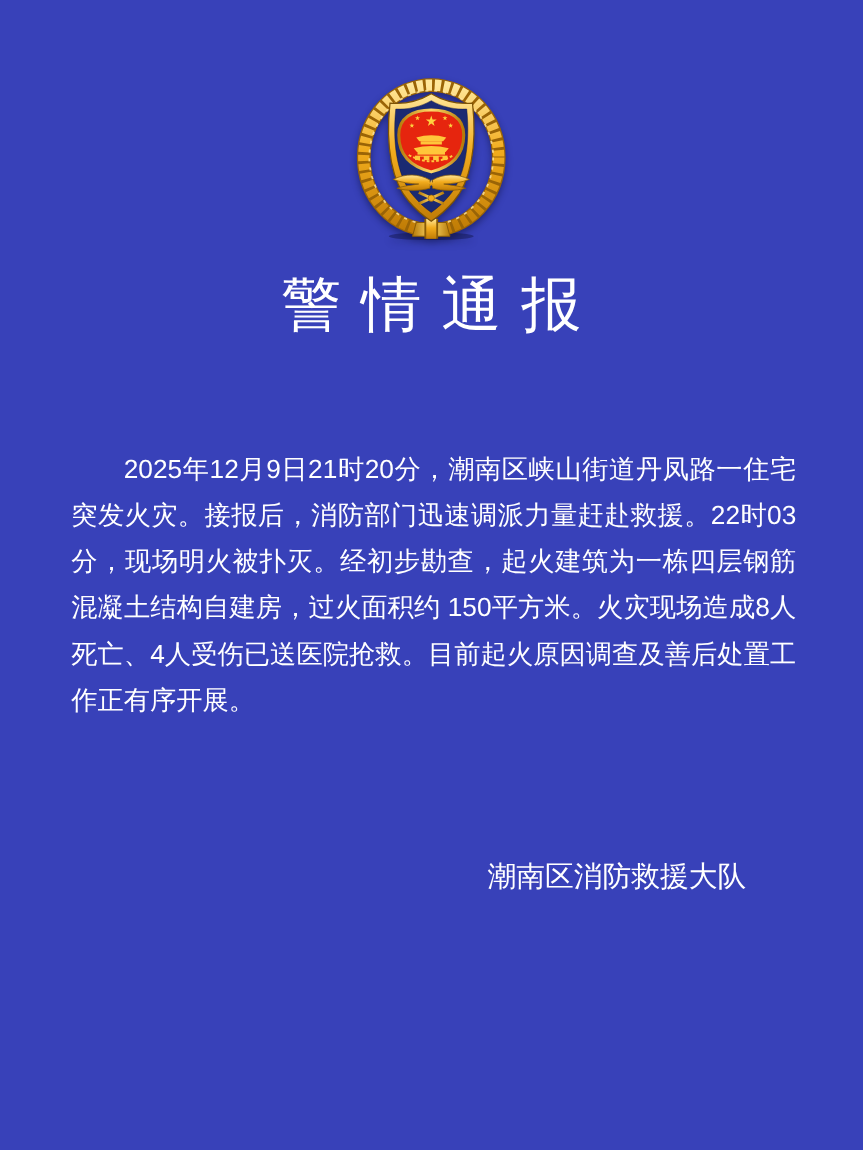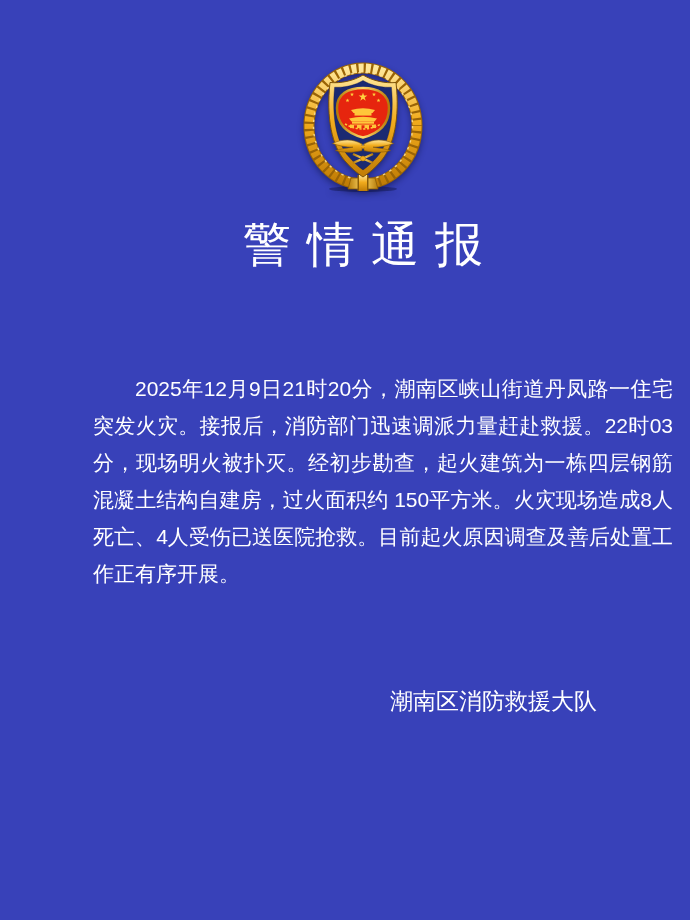--- a/index.html
+++ b/index.html
@@ -8,21 +8,20 @@
     height: 920px;
     background: #3841b9;
     position: relative;
     overflow: hidden;
     font-family: "Liberation Sans", "DejaVu Sans", sans-serif;
     color: #ffffff;
   }
   .notice-page {
     position: absolute;
     inset: 0;
-    margin-left: 36px;
   }
   .emblem-wrap {
     position: absolute;
     top: 62px;
     left: 50%;
     transform: translateX(-50%);
     width: 124px;
     height: 130px;
   }
   .emblem-wrap svg {
@@ -38,21 +37,21 @@
     font-size: 48px;
     font-weight: 500;
     line-height: 1.2;
     letter-spacing: 16px;
     padding-left: 16px;
     box-sizing: border-box;
     white-space: nowrap;
   }
   .notice-body {
     position: absolute;
-    top: 370px;
+    top: 357px;
     left: 57px;
     width: 580px;
     font-size: 21px;
     line-height: 37px;
     text-align: justify;
     text-justify: inter-character;
   }
   .notice-body p {
     margin: 0;
     text-indent: 2em;

